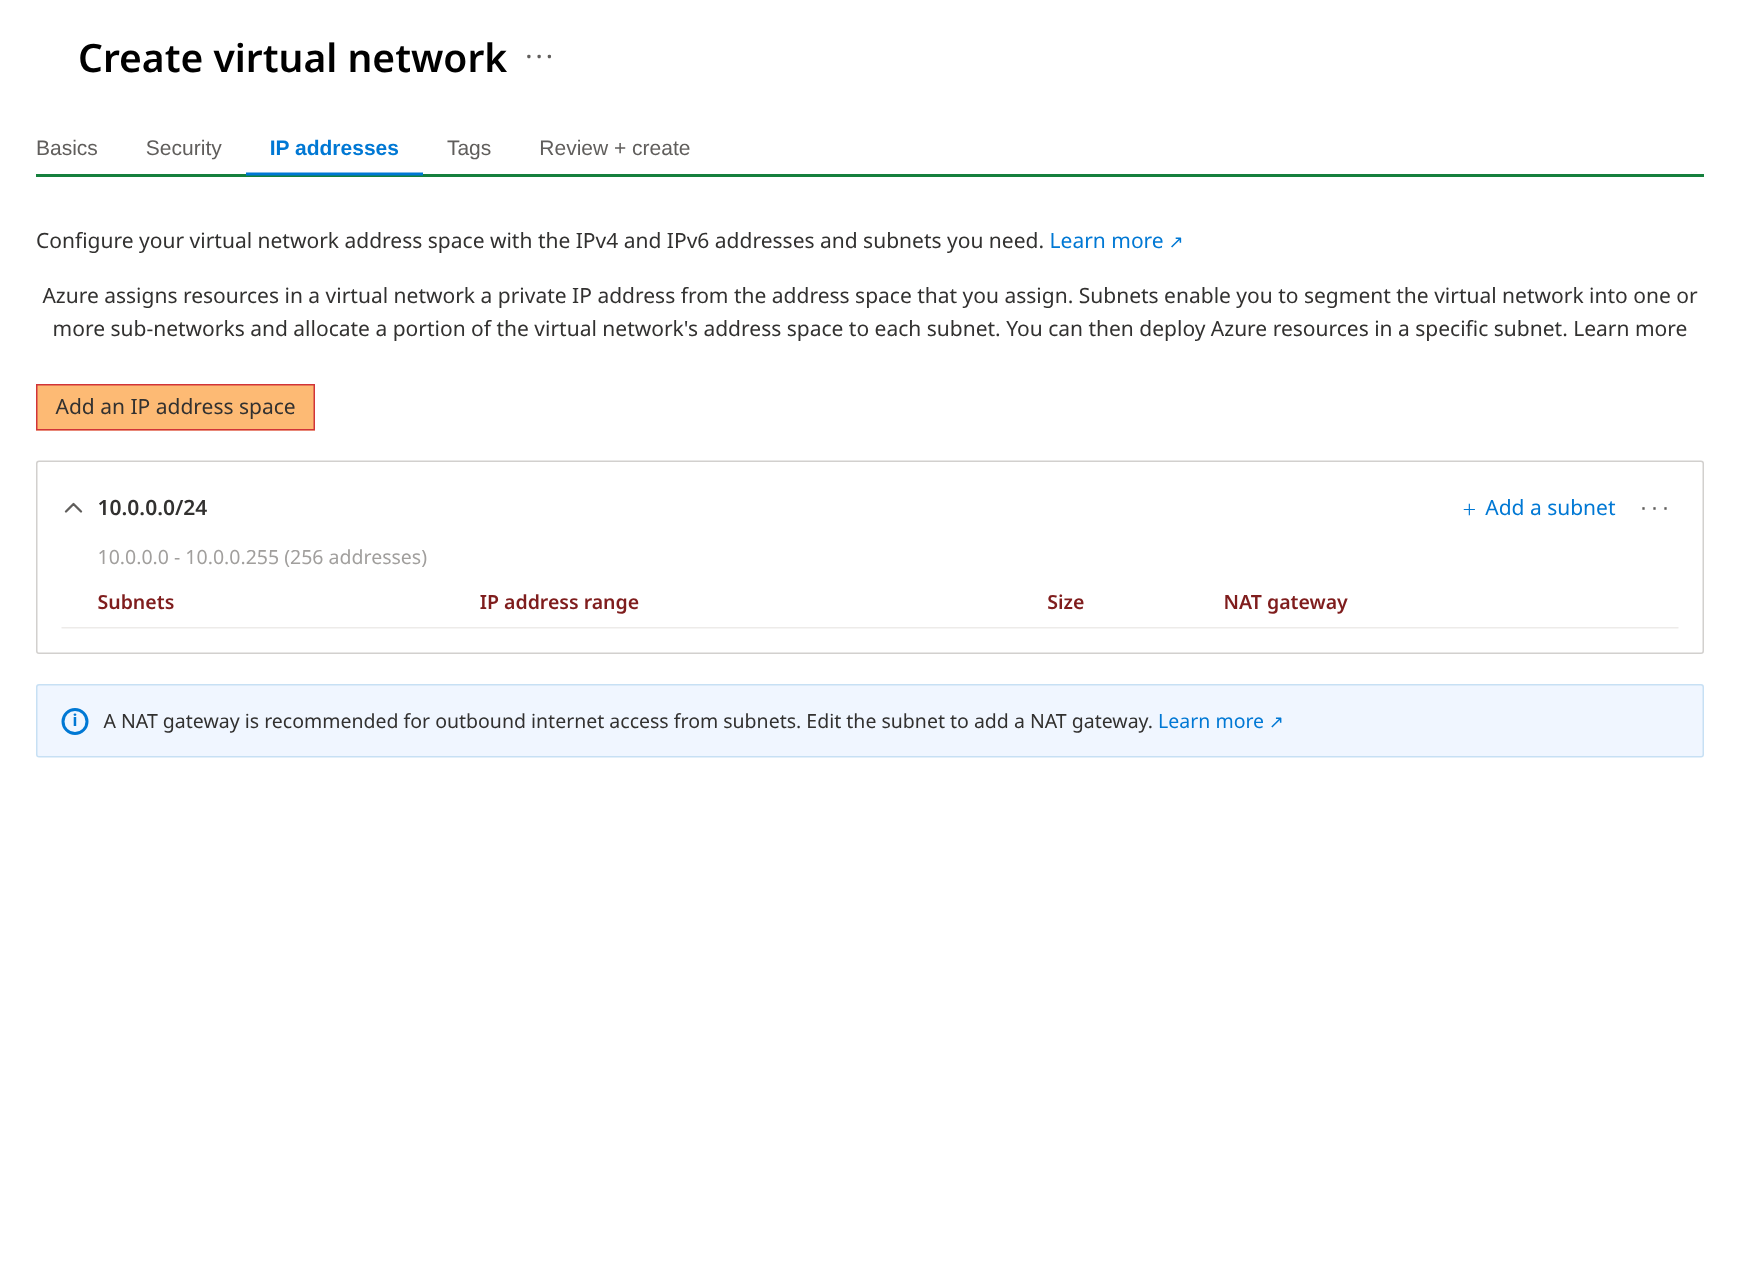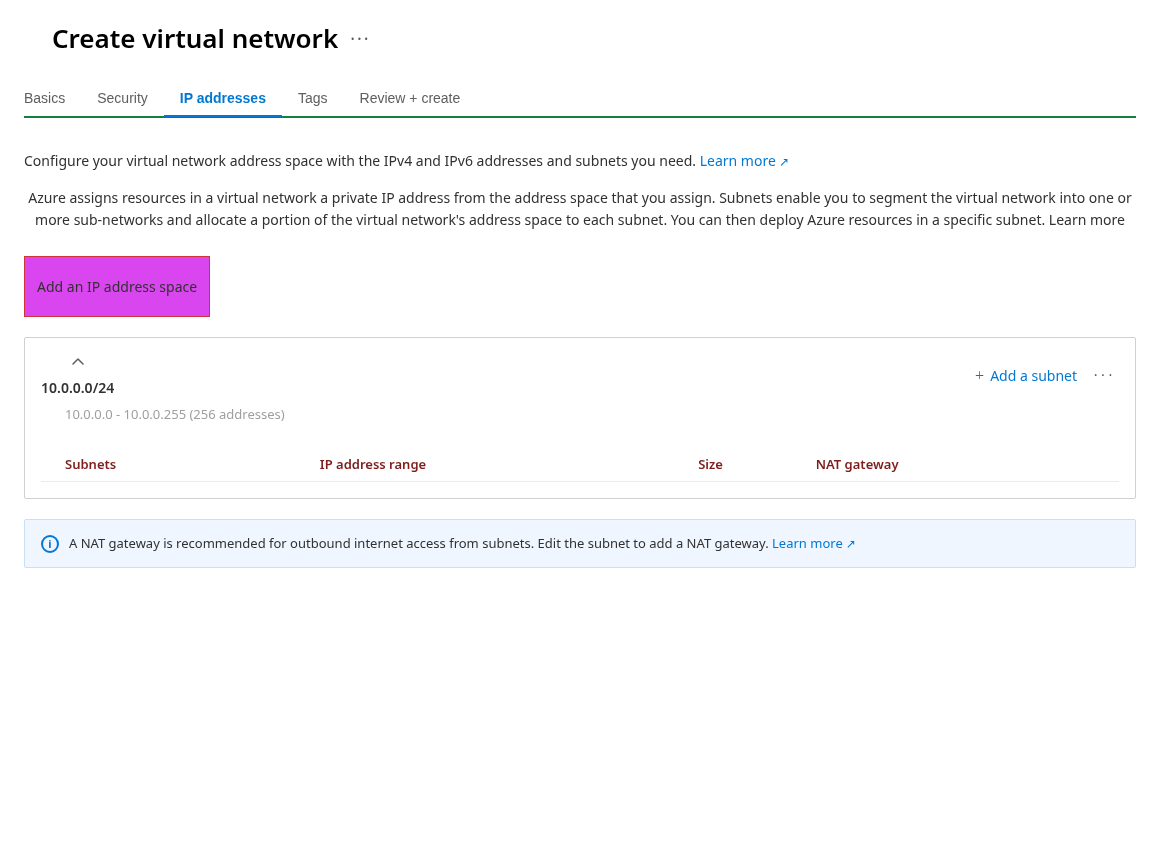--- a/index.html
+++ b/index.html
@@ -92,23 +92,23 @@
       margin-bottom: 24px;
       line-height: 1.6;
       color: #323130;
       text-align: center;
     }
 
     
     .add-ip-button {
       display: inline-flex;
       align-items: center;
-      padding: 20px 12px;
+      padding: 5px 12px;
       border: 1px solid #d13438;
-      background: #d946ef;
+      background: #fdba74;
       color: #323130;
       font-size: 14px;
       cursor: pointer;
       margin-bottom: 20px;
       font-family: inherit;
     }
 
     
     .ip-space-card {
       border: 1px solid #d2d0ce;
@@ -121,21 +121,20 @@
       display: flex;
       align-items: center;
       justify-content: space-between;
       margin-bottom: 8px;
     }
 
     .ip-space-title-row {
       display: flex;
       align-items: center;
       gap: 8px;
-      flex-direction: column;
     }
 
     .chevron-up {
       width: 16px;
       height: 16px;
       color: #605e5c;
       display: inline-flex;
       align-items: center;
       justify-content: center;
       font-size: 12px;
@@ -177,21 +176,21 @@
       cursor: pointer;
       color: #605e5c;
       font-size: 16px;
       letter-spacing: 2px;
       padding: 2px 4px;
     }
 
     .ip-range-text {
       color: #a19f9d;
       font-size: 13px;
-      margin-bottom: 24px;
+      margin-bottom: 4px;
       padding-left: 24px;
     }
 
     
     .subnet-table {
       width: 100%;
       border-collapse: collapse;
     }
 
     .subnet-table th {

